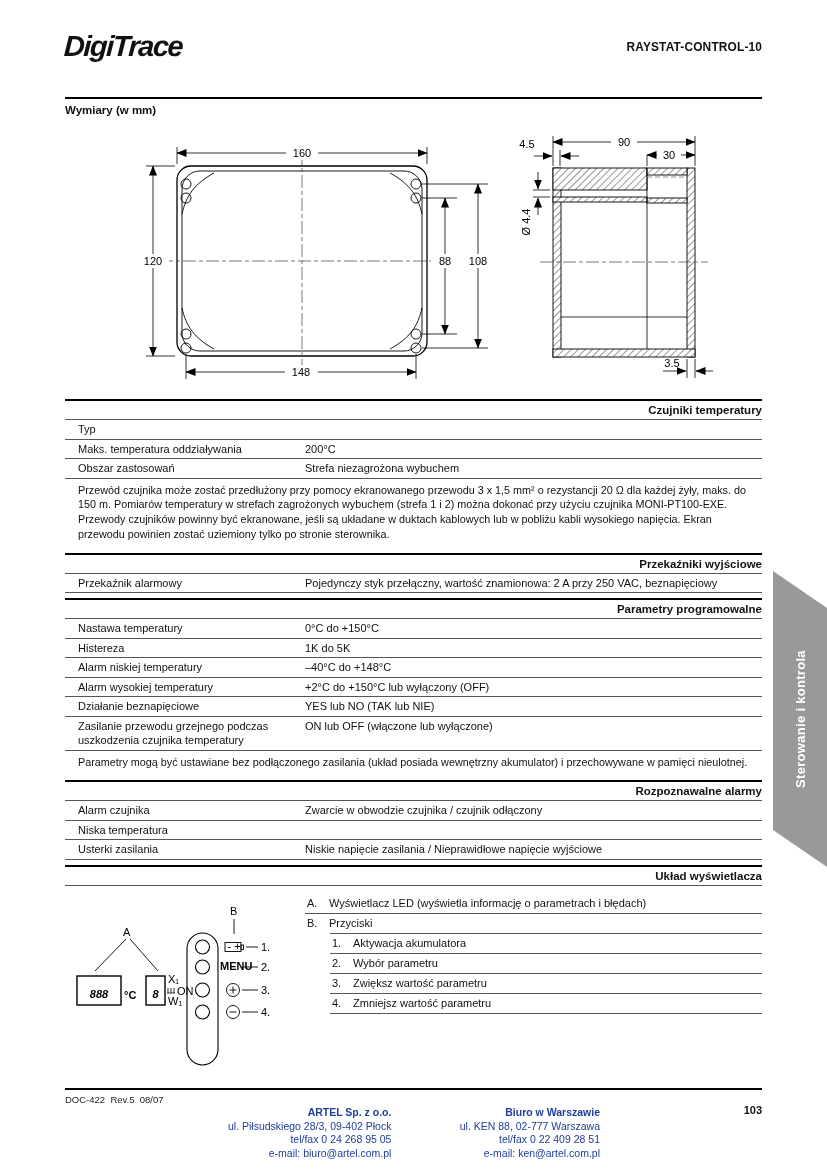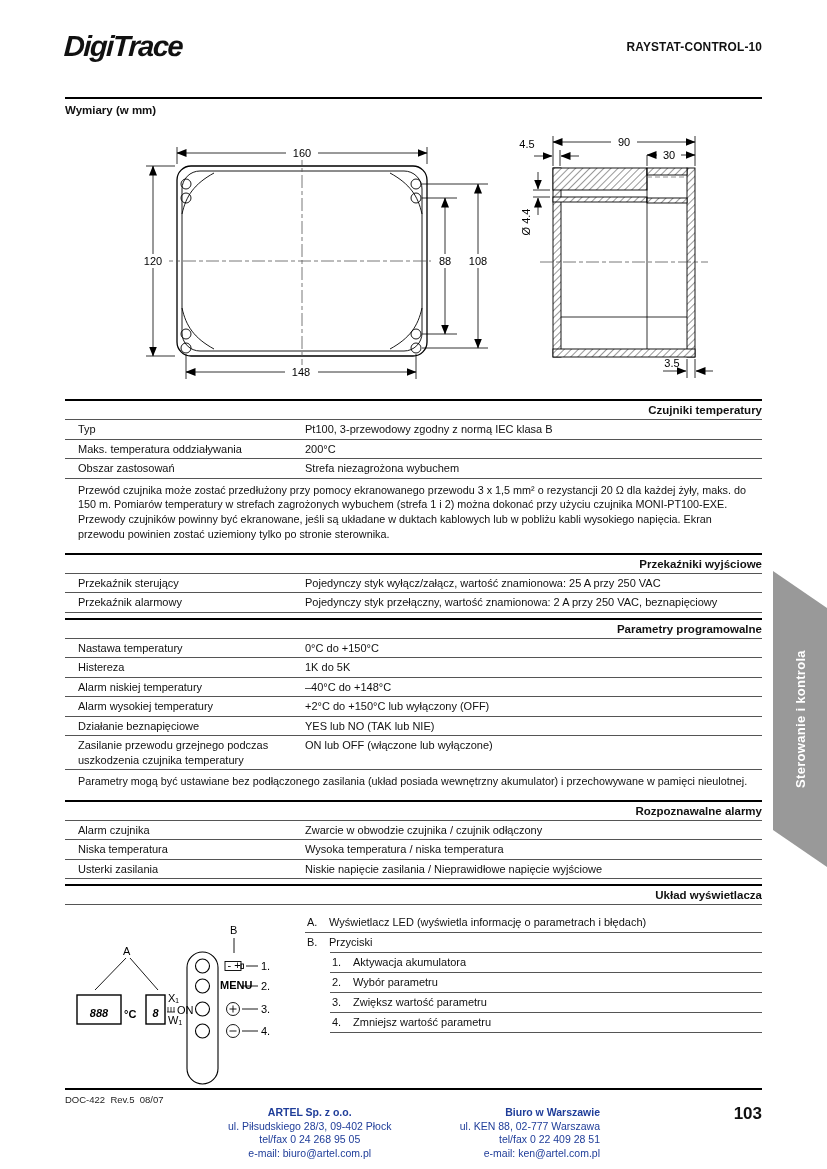--- a/index.html
+++ b/index.html
@@ -33,24 +33,24 @@
   .abrow.nob{border-bottom:0;}
   .ablet{flex:none;width:15px;}
   .sublist{margin-left:25px;}
   .subrow{display:flex;gap:7px;padding:3px 0 3px 2px;border-top:1px solid #555;line-height:13px;}
   .sublist{border-bottom:1px solid #555;}
   .subn{flex:none;width:14px;}
   
   .footrule{position:absolute;left:65px;top:1088px;width:697px;height:2px;background:#000;}
   .docref{position:absolute;left:65px;top:1094px;font-size:9.5px;white-space:pre;color:#222;}
   .fblue{color:#1f3d99;font-size:10.5px;line-height:13.5px;}
-  .fco{position:absolute;left:228px;top:1106px;text-align:center;}
+  .fco{position:absolute;left:228px;top:1106px;text-align:right;}
   .foff{position:absolute;left:400px;top:1106px;width:200px;text-align:right;}
   .fname{font-weight:bold;}
-  .pageno{position:absolute;left:728px;top:1104px;font-size:17px;font-weight:bold;width:34px;text-align:right;}
+  .pageno{position:absolute;left:728px;top:1104px;font-size:11px;font-weight:bold;width:34px;text-align:right;}
   
   .tab{position:absolute;left:773px;top:571px;width:54px;height:296px;background:#999;
        clip-path:polygon(0 0,100% 37px,100% 296px,0 259px);}
   .tab span{position:absolute;left:50%;top:50%;transform:translate(-50%,-50%) rotate(-90deg);
             white-space:nowrap;color:#fff;font-size:13px;font-weight:600;letter-spacing:.3px;}
 </style>
 </head>
 <body>
 
 <div id="page">
@@ -177,45 +177,40 @@
   </svg>
   </div>
 
   <div id="content">
 
     <div class="section">
       <div class="stitle">Czujniki temperatury</div>
       <div class="rows">
         <div class="row">
           <div class="lbl">Typ</div>
-          <div class="val">Pt100, 3-przewodowy zgodny z normą IEC klasa B</div>
         </div>
         <div class="row">
           <div class="lbl">Maks. temperatura oddziaływania</div>
           <div class="val">200°C</div>
         </div>
         <div class="row">
           <div class="lbl">Obszar zastosowań</div>
           <div class="val">Strefa niezagrożona wybuchem</div>
         </div>
       </div>
       <div class="note">
         <div>Przewód czujnika może zostać przedłużony przy pomocy ekranowanego przewodu 3 x 1,5 mm² o rezystancji 20 Ω dla każdej żyły, maks. do 150 m. Pomiarów temperatury w strefach zagrożonych wybuchem (strefa 1 i 2) można dokonać przy użyciu czujnika MONI-PT100-EXE.</div>
         <div>Przewody czujników powinny być ekranowane, jeśli są układane w duktach kablowych lub w pobliżu kabli wysokiego napięcia. Ekran przewodu powinien zostać uziemiony tylko po stronie sterownika.</div>
       </div>
     </div>
 
     <div class="section">
       <div class="stitle">Przekaźniki wyjściowe</div>
       <div class="rows">
         <div class="row">
-          <div class="lbl">Przekaźnik sterujący</div>
-          <div class="val">Pojedynczy styk wyłącz/załącz, wartość znamionowa: 25 A przy 250 VAC</div>
-        </div>
-        <div class="row">
           <div class="lbl">Przekaźnik alarmowy</div>
           <div class="val">Pojedynczy styk przełączny, wartość znamionowa: 2 A przy 250 VAC, beznapięciowy</div>
         </div>
       </div>
     </div>
 
     <div class="section">
       <div class="stitle">Parametry programowalne</div>
       <div class="rows">
         <div class="row">
@@ -250,21 +245,20 @@
 
     <div class="section">
       <div class="stitle">Rozpoznawalne alarmy</div>
       <div class="rows">
         <div class="row">
           <div class="lbl">Alarm czujnika</div>
           <div class="val">Zwarcie w obwodzie czujnika / czujnik odłączony</div>
         </div>
         <div class="row">
           <div class="lbl">Niska temperatura</div>
-          <div class="val">Wysoka temperatura / niska temperatura</div>
         </div>
         <div class="row">
           <div class="lbl">Usterki zasilania</div>
           <div class="val">Niskie napięcie zasilania / Nieprawidłowe napięcie wyjściowe</div>
         </div>
       </div>
     </div>
 
     <div class="section dsec">
       <div class="stitle">Układ wyświetlacza</div>

